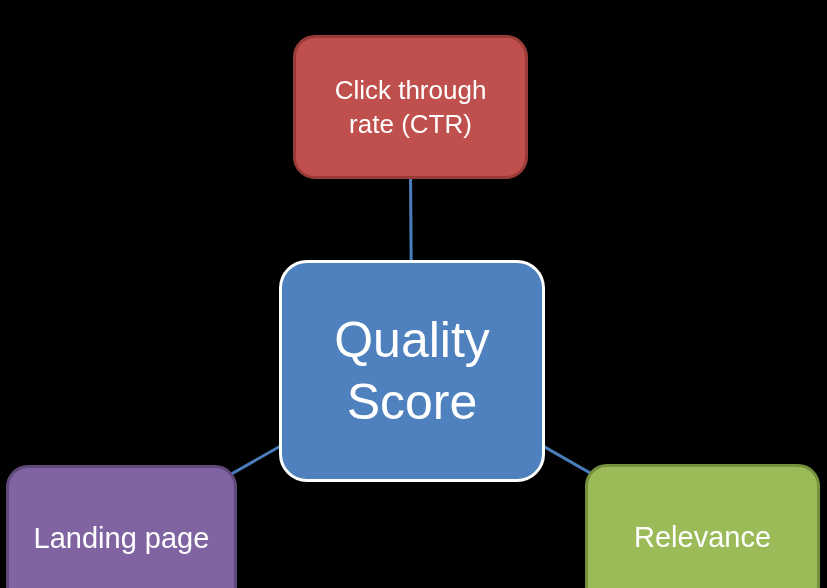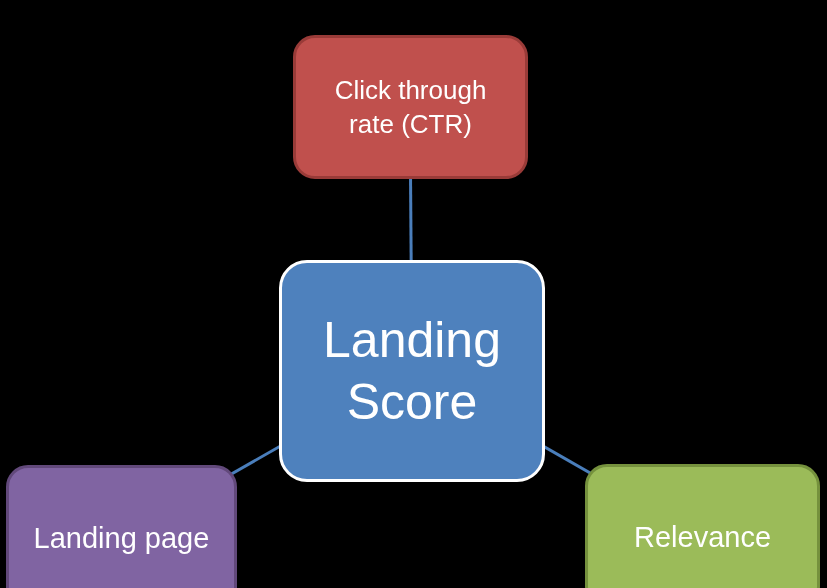--- a/index.html
+++ b/index.html
@@ -92,21 +92,21 @@
     <line x1="410" y1="80" x2="412" y2="344" stroke-width="3" stroke="#4A7EBB"></line>
     <line x1="412" y1="344" x2="121" y2="510" stroke-width="3" stroke="#4A7EBB"></line>
     <line x1="412" y1="344" x2="702" y2="510" stroke-width="3" stroke="#4A7EBB"></line>
   </svg>
 
   <div class="node node-ctr" style="background-color: rgb(192, 80, 77); border-color: rgb(153, 59, 56);">
     <span>Click through rate (CTR)</span>
   </div>
 
   <div class="node node-center" style="background-color: rgb(78, 129, 189); border-color: rgb(255, 255, 255);">
-    <span>Landing Score</span>
+    <span>Quality Score</span>
   </div>
 
   <div class="node node-landing" style="background-color: rgb(128, 100, 162); border-color: rgb(98, 73, 123);">
     <span>Landing page</span>
   </div>
 
   <div class="node node-relevance" style="background-color: rgb(155, 187, 89); border-color: rgb(117, 145, 61);">
     <span>Relevance</span>
   </div>
 

